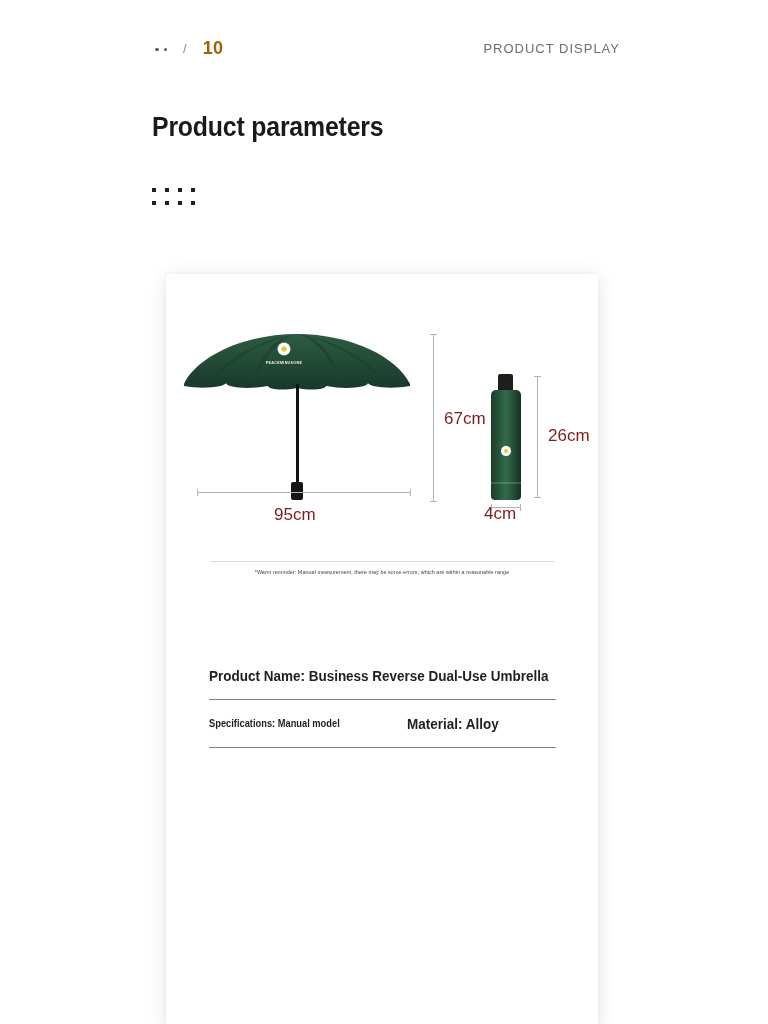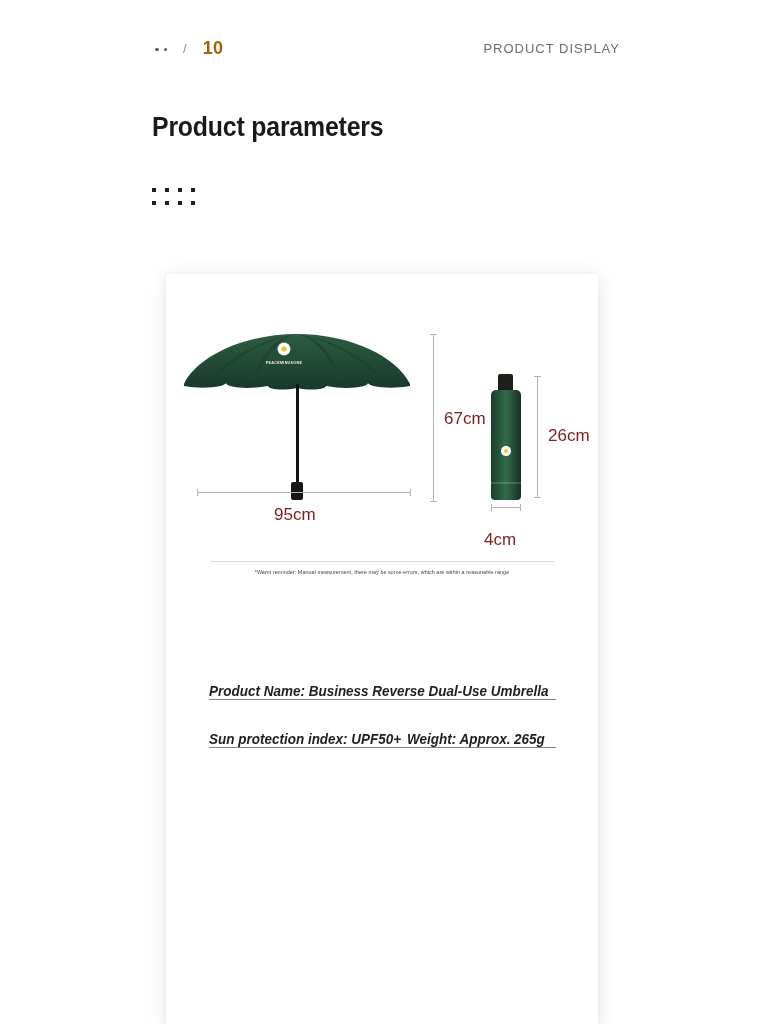--- a/index.html
+++ b/index.html
@@ -239,21 +239,21 @@
   .dim-label {
     position: absolute;
     color: #7f1d1d;
     font-size: 17px;
     white-space: nowrap;
     font-family: "Liberation Sans", sans-serif;
   }
   .lbl-67 { left: 278px; top: 135px; }
   .lbl-26 { left: 382px; top: 152px; }
   .lbl-95 { left: 108px; top: 231px; }
-  .lbl-4  { left: 318px; top: 256px; }
+  .lbl-4  { left: 318px; top: 230px; }
 
   
   .note-divider {
     position: absolute;
     left: 44px;
     top: 287px;
     width: 344px;
     height: 1px;
     background: #d8d8d8;
   }
@@ -272,23 +272,22 @@
   
   .spec-table {
     position: absolute;
     left: 43px;
     top: 378px;
     width: 347px;
   }
   .spec-row {
     position: relative;
     display: flex;
-    align-items: flex-end;
+    align-items: center;
     border-bottom: 1.4px solid #808080;
-    font-style: italic;
   }
 
   .spec-row .cell {
     color: #1f1f1f;
     white-space: nowrap;
     transform: scaleX(0.93);
     transform-origin: left center;
   }
   .cell.big   { font-size: 14.5px; font-weight: 700; }
   .cell.small { font-size: 10px;   font-weight: 700; }
@@ -422,23 +421,23 @@
 
     <div class="note-divider"></div>
     <div class="note-text">*Warm reminder: Manual measurement, there may be some errors, which are within a reasonable range</div>
 
     <div class="spec-table">
 
       <div class="spec-row row-h-tall">
         <div class="cell big cell-left" style="width:347px">Product Name: Business Reverse Dual-Use Umbrella</div>
       </div>
 
-
       <div class="spec-row row-h-std">
-        <div class="cell big cell-left">Sun protection index: UPF50+</div>
-        <div class="cell big cell-right">Weight: Approx. 265g</div>
+        <div class="cell small cell-left">Specifications: Manual model</div>
+        <div class="cell big cell-right">Material: Alloy</div>
       </div>
+
 
 
 
     </div>
   </div>
 </div>
 
 </body></html>

